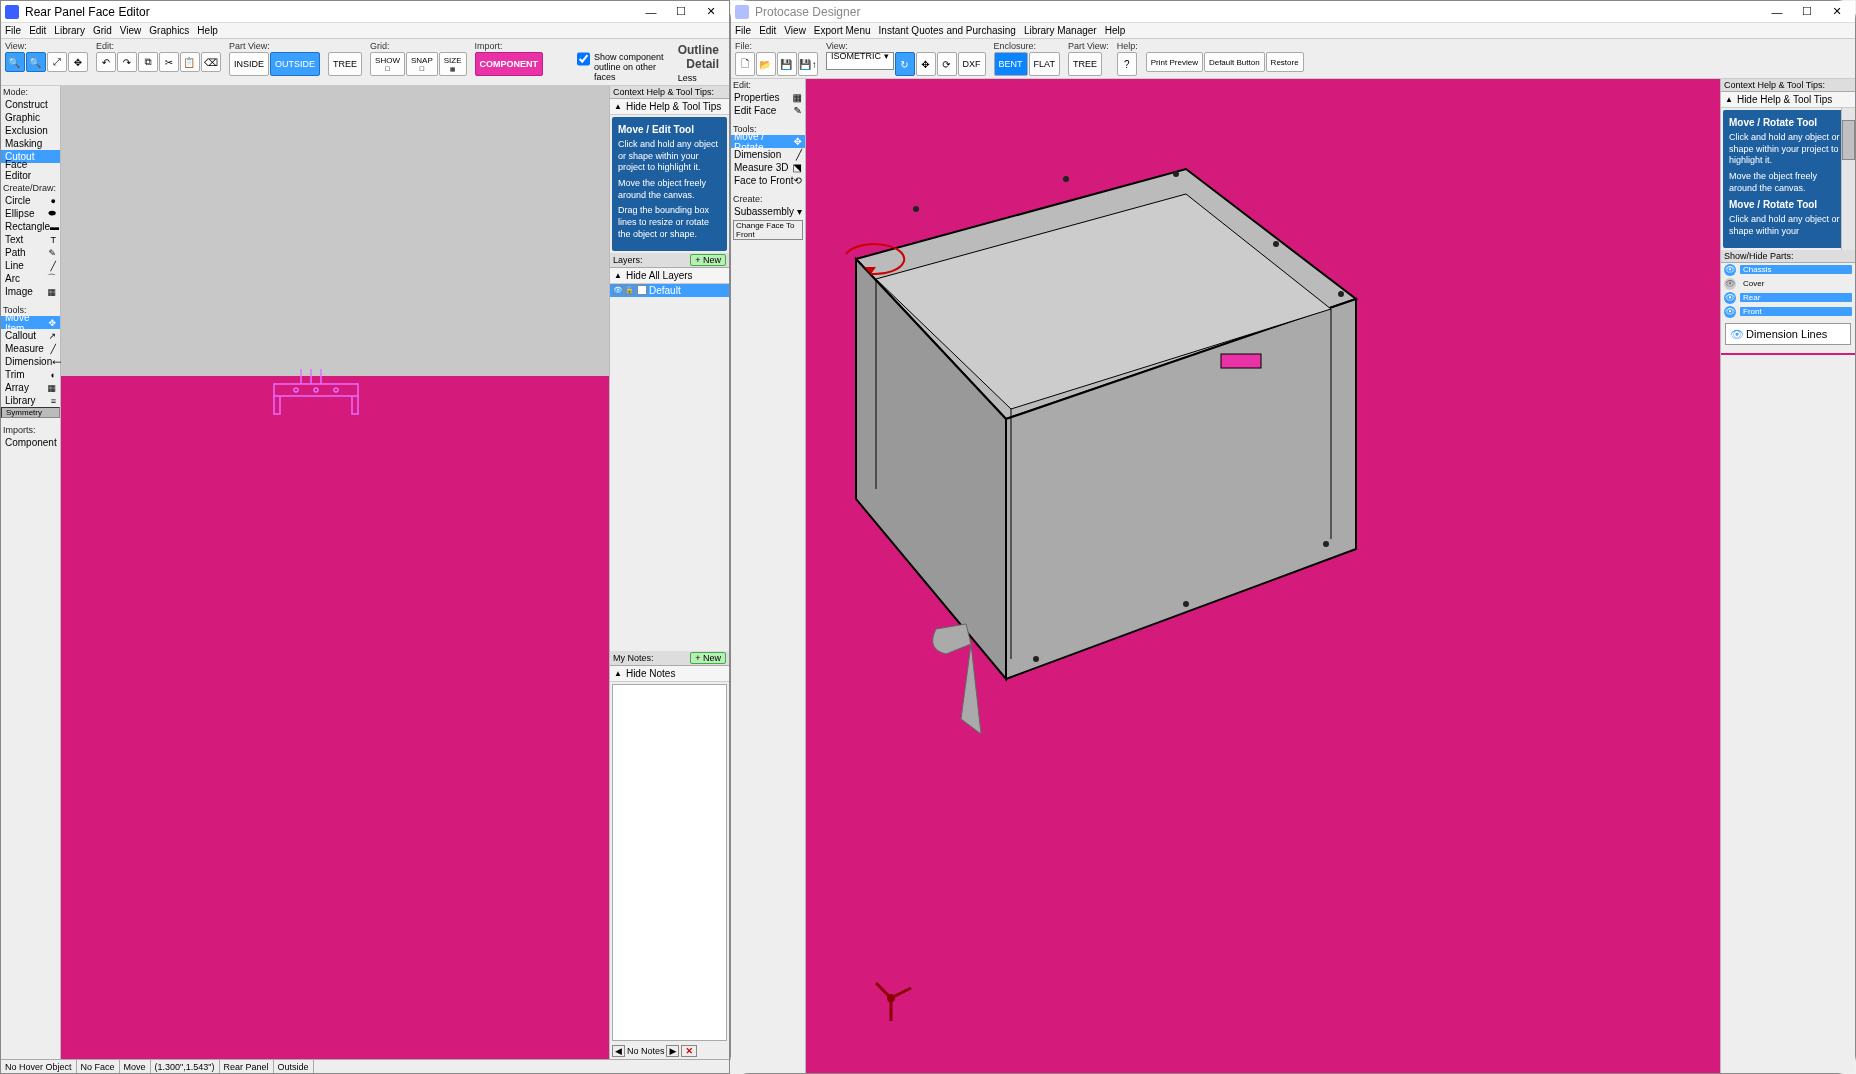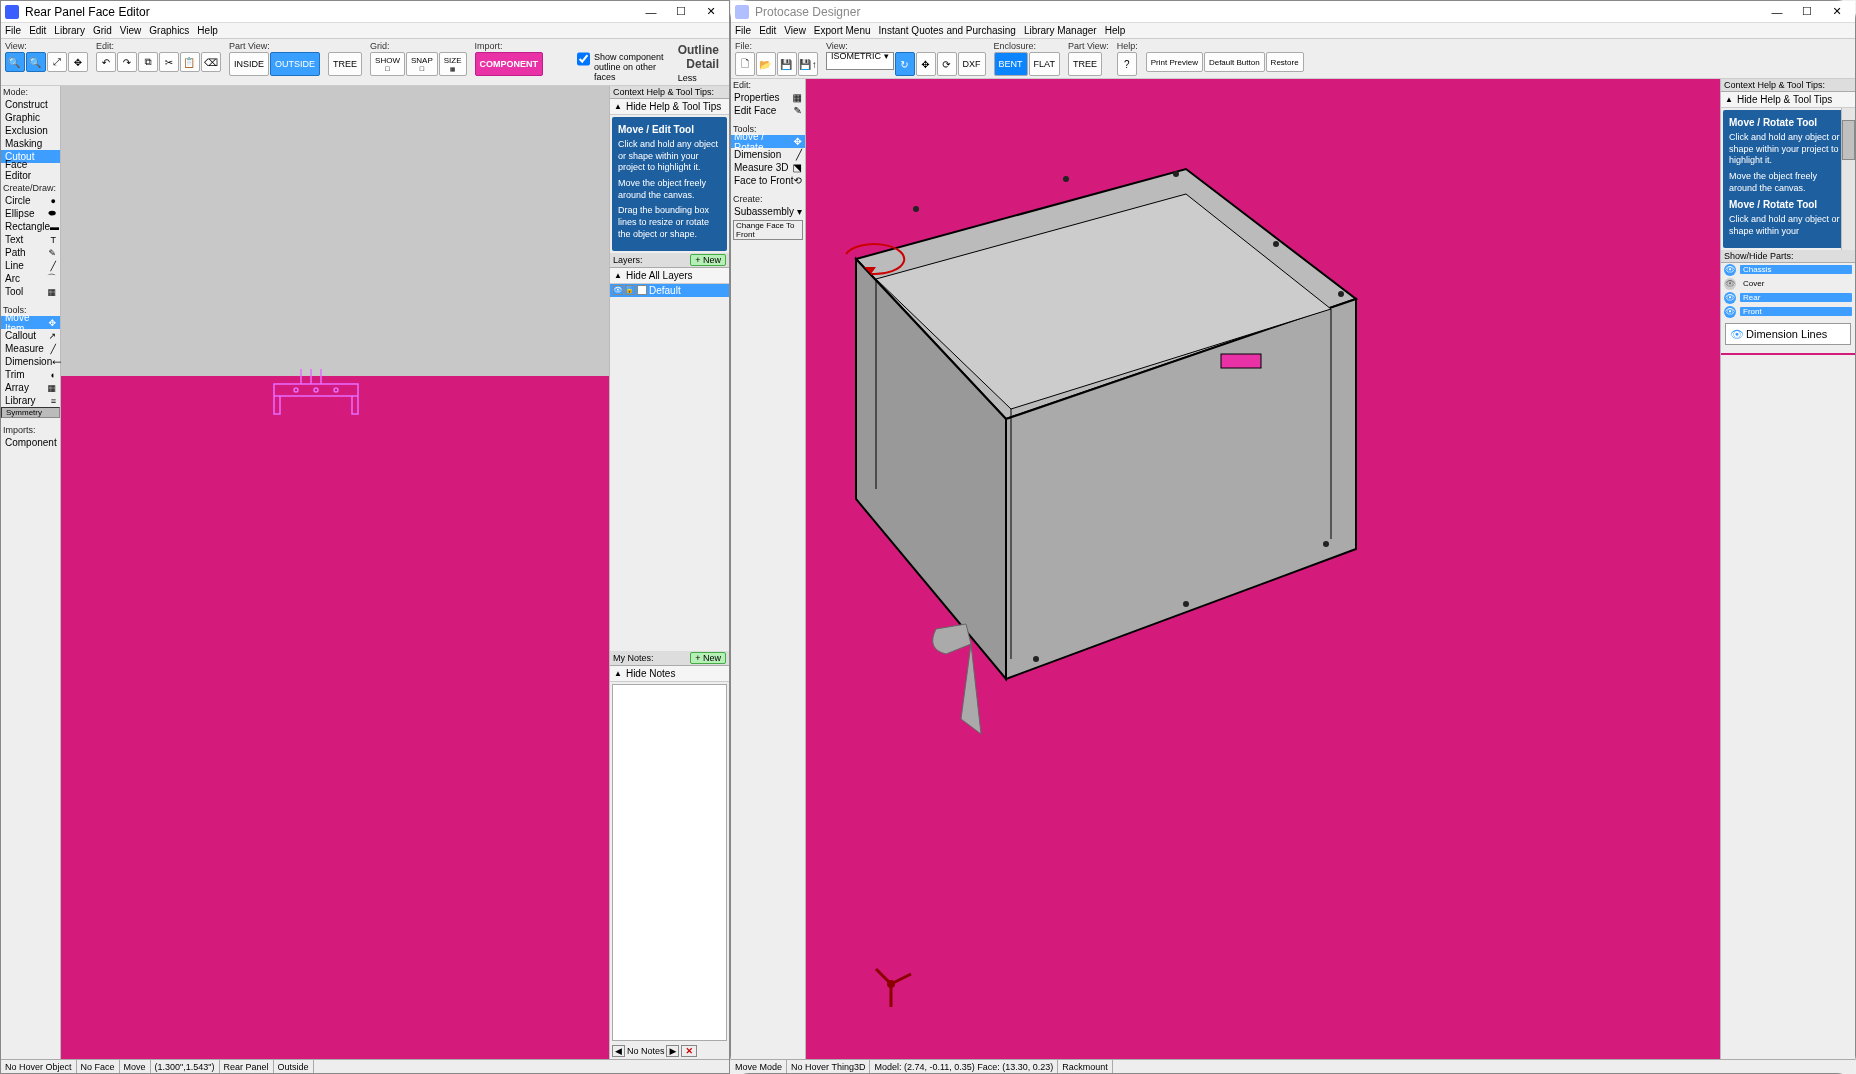--- a/index.html
+++ b/index.html
@@ -204,21 +204,21 @@
         </div>
       <div class="sb-item">
           <span>Line</span>
           <span class="ico">╱</span>
         </div>
       <div class="sb-item">
           <span>Arc</span>
           <span class="ico">⌒</span>
         </div>
       <div class="sb-item">
-          <span>Tool</span>
+          <span>Image</span>
           <span class="ico">▦</span>
         </div>
 
       <div class="sb-header" style="margin-top:6px;">Tools:</div>
       <div class="sb-item selected">
           <span>Move Item</span>
           <span class="ico">✥</span>
         </div>
       <div class="sb-item">
           <span>Callout</span>
@@ -492,19 +492,13 @@
           <span class="part-chip">Front</span>
         </div>
       <div class="dim-lines">
         <span class="eye">👁</span>
         <span>Dimension Lines</span>
       </div>
       <div style="flex:1;border-top:2px solid #d41b7b;margin-top:4px;"></div>
     </div>
   </div>
 
-  <div class="statusbar">
-    <div class="sb-cell">Move Mode</div>
-    <div class="sb-cell">No Hover Thing3D</div>
-    <div class="sb-cell">Model: (2.74, -0.11, 0.35) Face: (13.30, 0.23)</div>
-    <div class="sb-cell">Rackmount</div>
-  </div>
 </div>
 
 </body></html>

